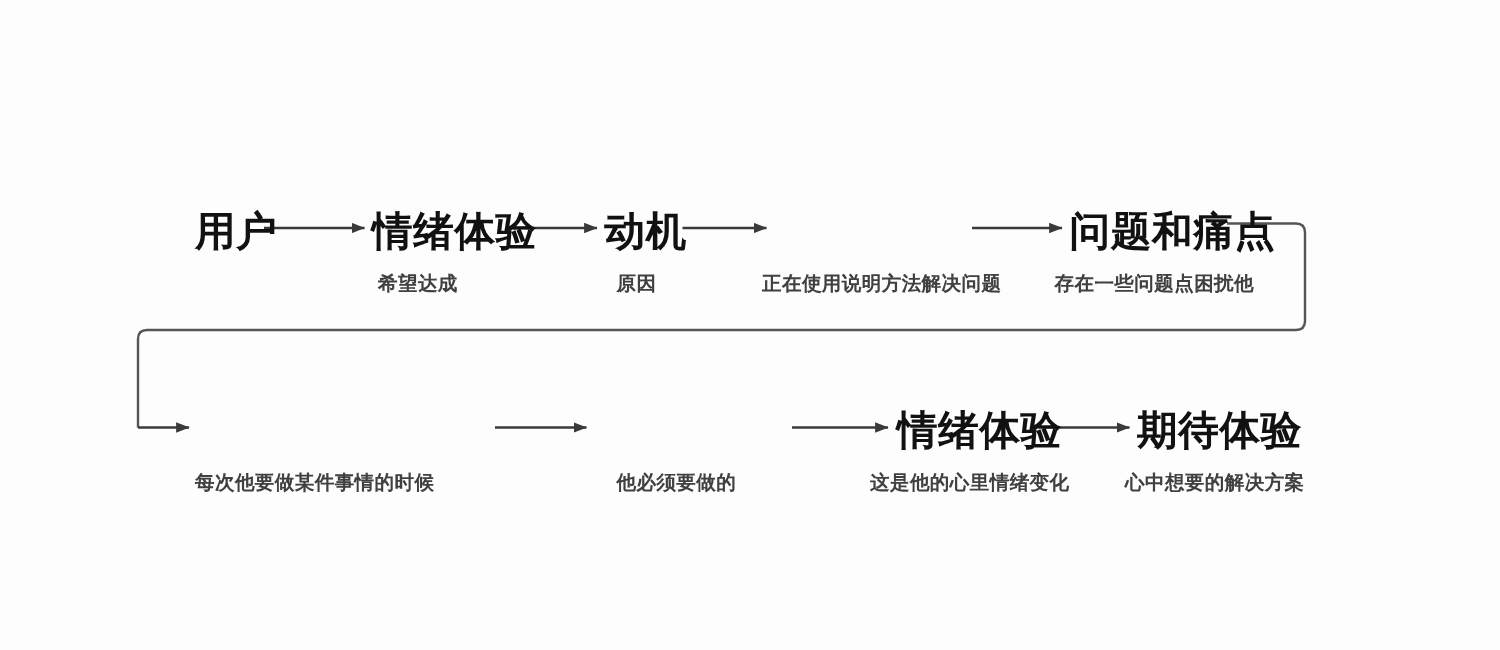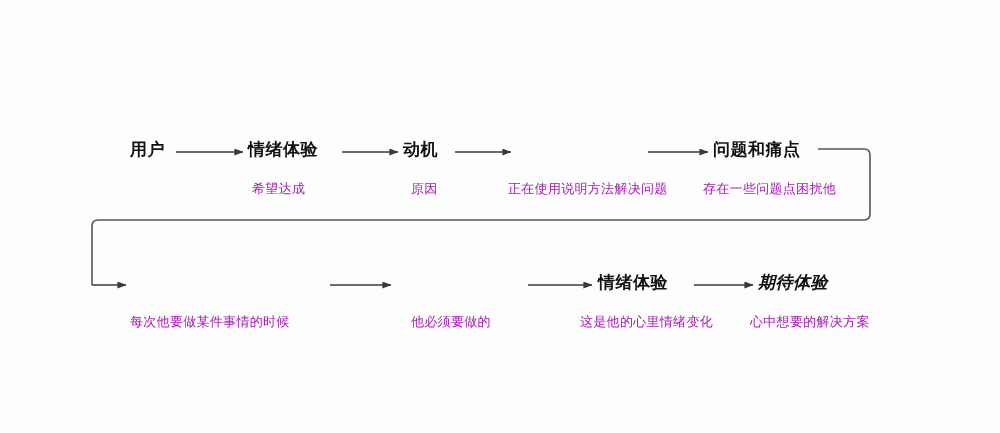--- a/index.html
+++ b/index.html
@@ -22,34 +22,35 @@
     left: 0;
     top: 0;
     width: 1000px;
     height: 433px;
   }
   .node {
     position: absolute;
     white-space: nowrap;
   }
   .node-title {
-    font-size: 17px;
+    font-size: 27px;
     font-weight: bold;
     color: #111111;
     letter-spacing: 0.5px;
     line-height: 1;
     white-space: nowrap;
   }
   .node-sub {
     position: absolute;
     font-size: 13px;
-    color: #a21caf;
+    color: #404040;
     letter-spacing: 0.3px;
     line-height: 1;
     white-space: nowrap;
+    font-weight: bold;
   }
 </style>
 </head>
 <body>
 
 <div id="canvas">
 
   <svg id="flow-svg" viewBox="0 0 1000 433" xmlns="http://www.w3.org/2000/svg">
     <defs>
       <marker id="arrowhead" markerWidth="9" markerHeight="7" refX="8.6" refY="3.5" orient="auto" markerUnits="userSpaceOnUse">
@@ -94,18 +95,18 @@
 
   <div class="node-sub" style="left:130px; top:315px;">每次他要做某件事情的时候</div>
 
   <div class="node-sub" style="left:411px; top:315px;">他必须要做的</div>
 
   <div class="node" style="left:598px; top:274px;">
     <div class="node-title">情绪体验</div>
   </div>
   <div class="node-sub" style="left:580px; top:315px;">这是他的心里情绪变化</div>
 
-  <div class="node" style="left:758px; top:274px;font-style:italic;">
+  <div class="node" style="left:758px; top:274px;">
     <div class="node-title">期待体验</div>
   </div>
   <div class="node-sub" style="left:750px; top:315px;">心中想要的解决方案</div>
 
 </div>
 
 </body></html>

